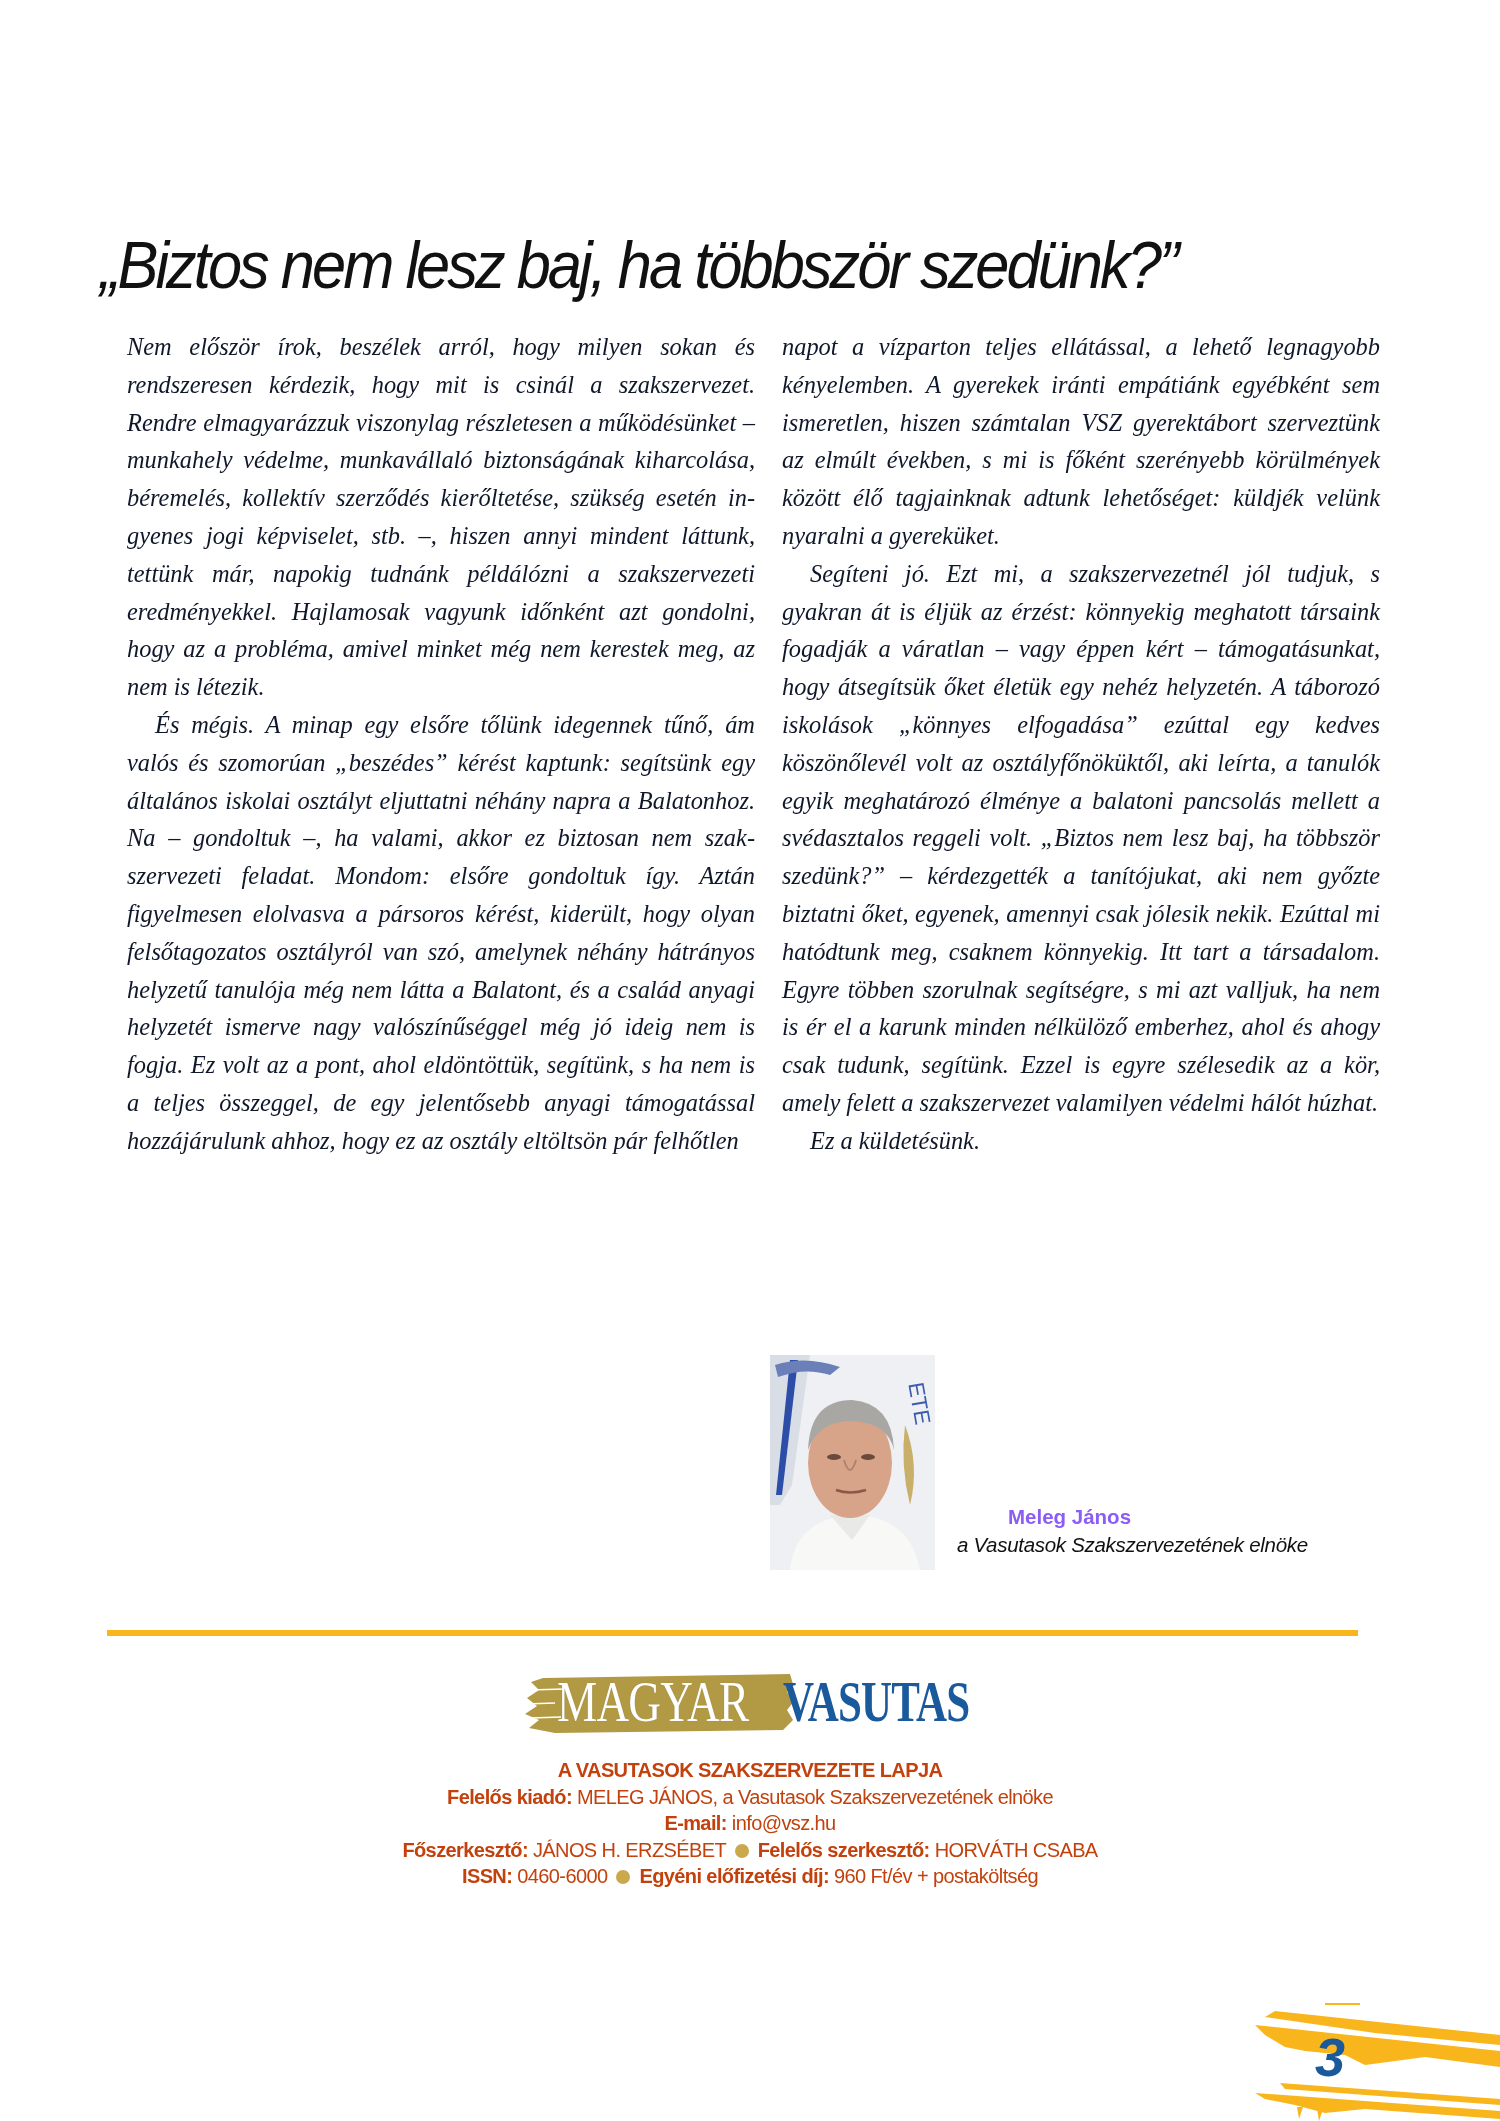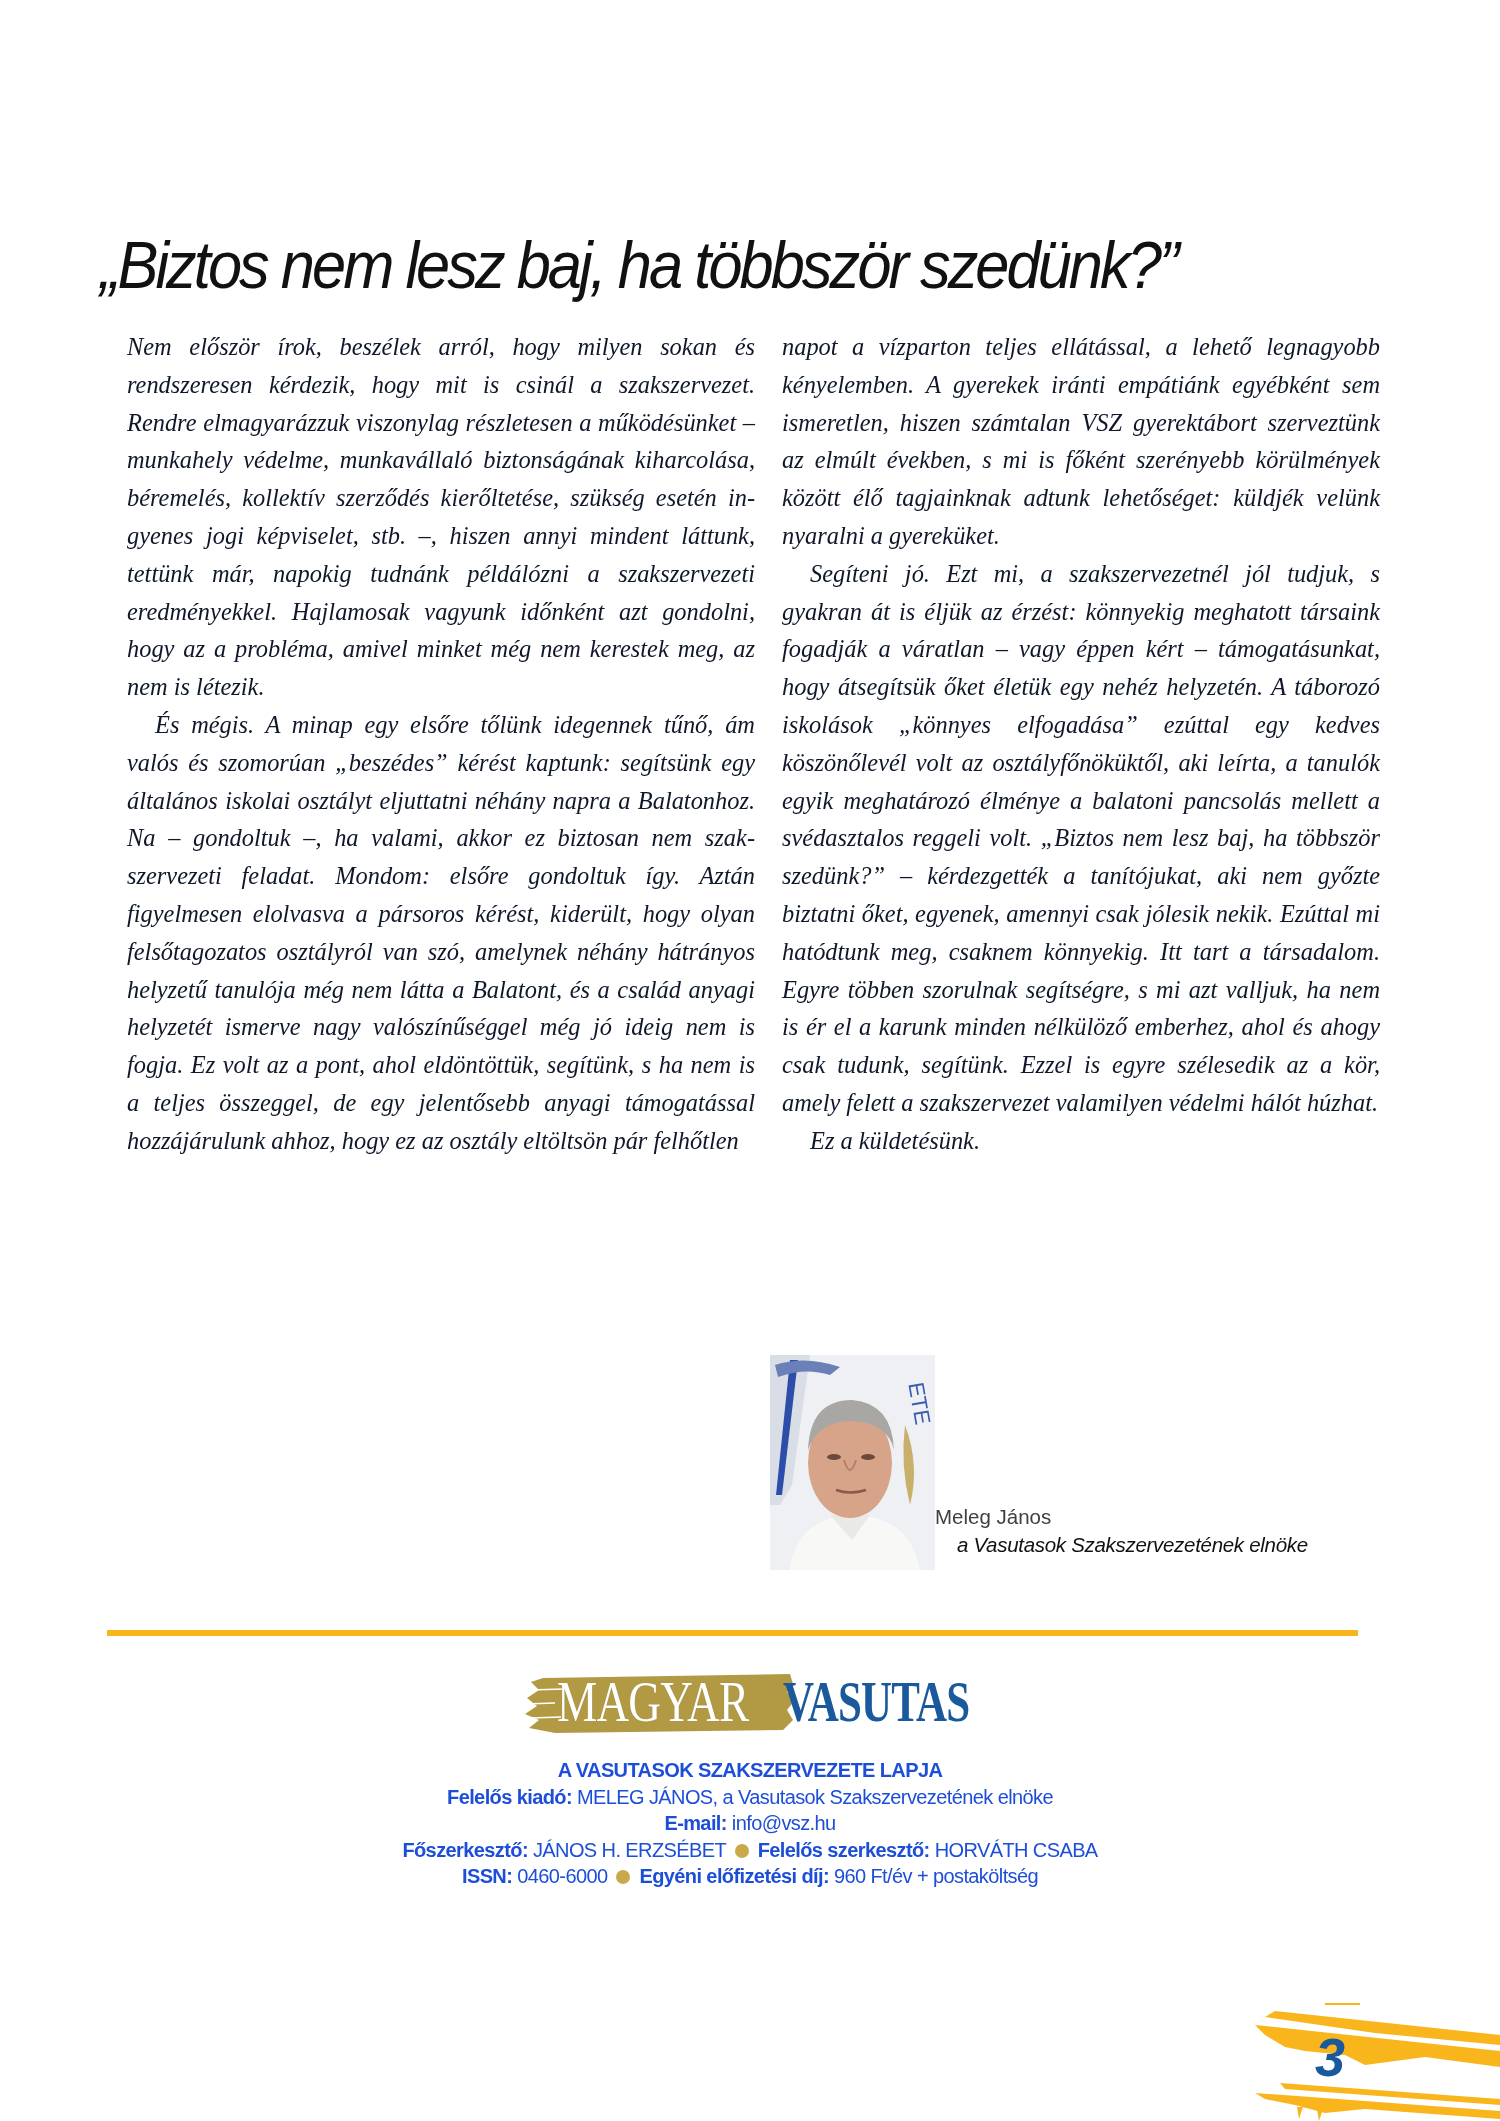--- a/index.html
+++ b/index.html
@@ -23,22 +23,22 @@
   .col-left { left: 107px; }
   .col-right { left: 762px; width: 598px; }
   .column p { text-indent: 0; }
   .column p.indent { text-indent: 28px; }
 
   .author-photo {
     position: absolute; left: 770px; top: 1355px; width: 165px; height: 215px;
     overflow: hidden; background: #f1f2f4;
   }
   .author-name {
-    position: absolute; left: 935px; top: 1505px;
-    font-family: "Liberation Sans", sans-serif; font-weight: normal; font-size: 20.5px; color: #404040;
+    position: absolute; left: 1008px; top: 1505px;
+    font-family: "Liberation Sans", sans-serif; font-weight: bold; font-size: 20.5px; color: #8b5cf6;
   }
   .author-title {
     position: absolute; left: 957px; top: 1533px;
     font-family: "Liberation Sans", sans-serif; font-style: italic; font-size: 20.5px; color: #111;
     letter-spacing: -0.3px;
   }
 
   .rule {
     position: absolute; left: 107px; top: 1630px; width: 1251px; height: 6px; background: #f9b51c;
   }
@@ -56,21 +56,21 @@
     text-shadow: 0 0 1px #8a7430;
   }
   .vas {
     position: absolute; left: 268px; top: 8px;
     font-family: "Liberation Serif", serif; font-weight: bold; font-size: 58px; color: #1a5a9c;
     letter-spacing: -1px; transform: scaleX(0.74); transform-origin: left center;
   }
 
   .imprint {
     position: absolute; left: 0; top: 1757px; width: 1500px; text-align: center;
-    font-family: "Liberation Sans", sans-serif; font-size: 20px; line-height: 26.5px; color: #1d4ed8;
+    font-family: "Liberation Sans", sans-serif; font-size: 20px; line-height: 26.5px; color: #c2410c;
     letter-spacing: -0.6px;
   }
   .imprint .line { display: block; white-space: nowrap; }
   .imprint b { font-weight: bold; }
   .dot {
     display: inline-block; width: 14px; height: 14px; border-radius: 50%;
     background: #c9a94c; margin: 0 4px; vertical-align: -1px;
   }
 
   .page-corner {

